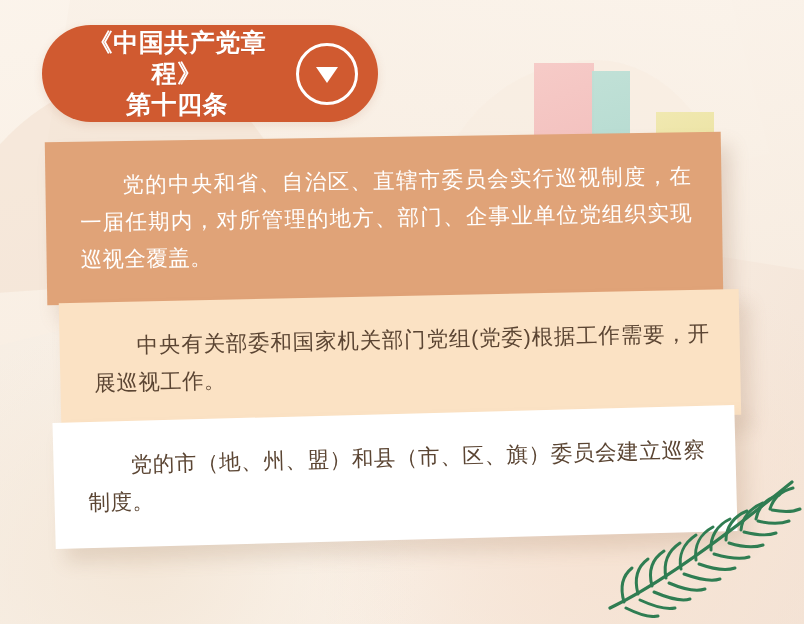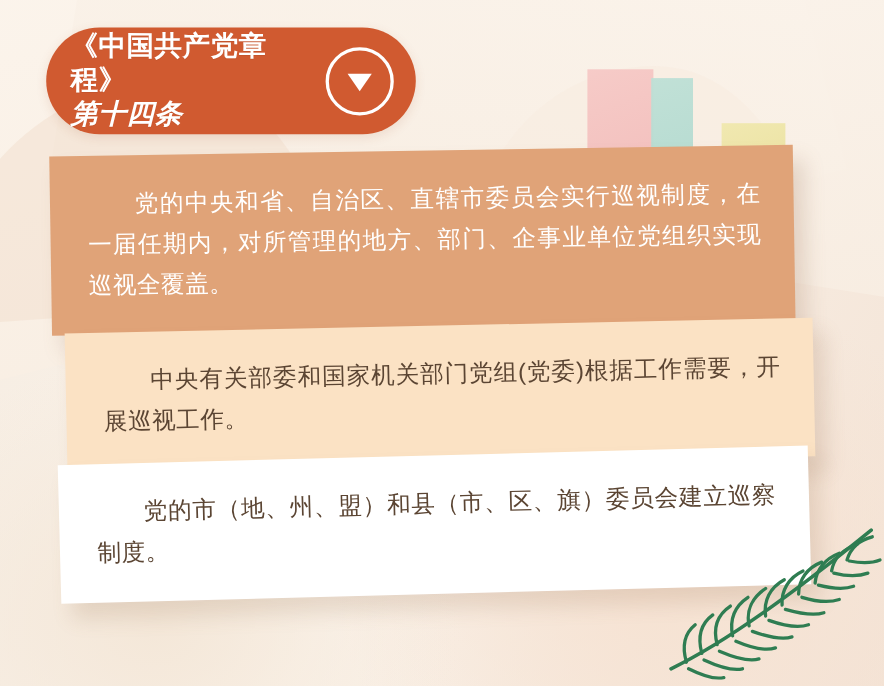--- a/index.html
+++ b/index.html
@@ -126,28 +126,29 @@
     border-radius: 49px;
     display: flex;
     align-items: center;
     padding: 0 20px 0 22px;
     box-sizing: border-box;
     box-shadow: 0 3px 10px rgba(160, 80, 40, .13);
   }
   .badge-text {
     flex: 1 1 auto;
     color: #ffffff;
+    text-align: center;
     line-height: 1.24;
     font-size: 25px;
     font-weight: bold;
     letter-spacing: .5px;
     text-shadow: 0 1px 0 rgba(0,0,0,.06);
   }
   .badge-line1 { display: block; }
-  .badge-line2 { display: block; font-style: italic; }
+  .badge-line2 { display: block; }
   .badge-circle {
     flex: 0 0 auto;
     width: 56px;
     height: 56px;
     margin-left: 6px;
     border: 3px solid #ffffff;
     border-radius: 50%;
     display: flex;
     align-items: center;
     justify-content: center;

